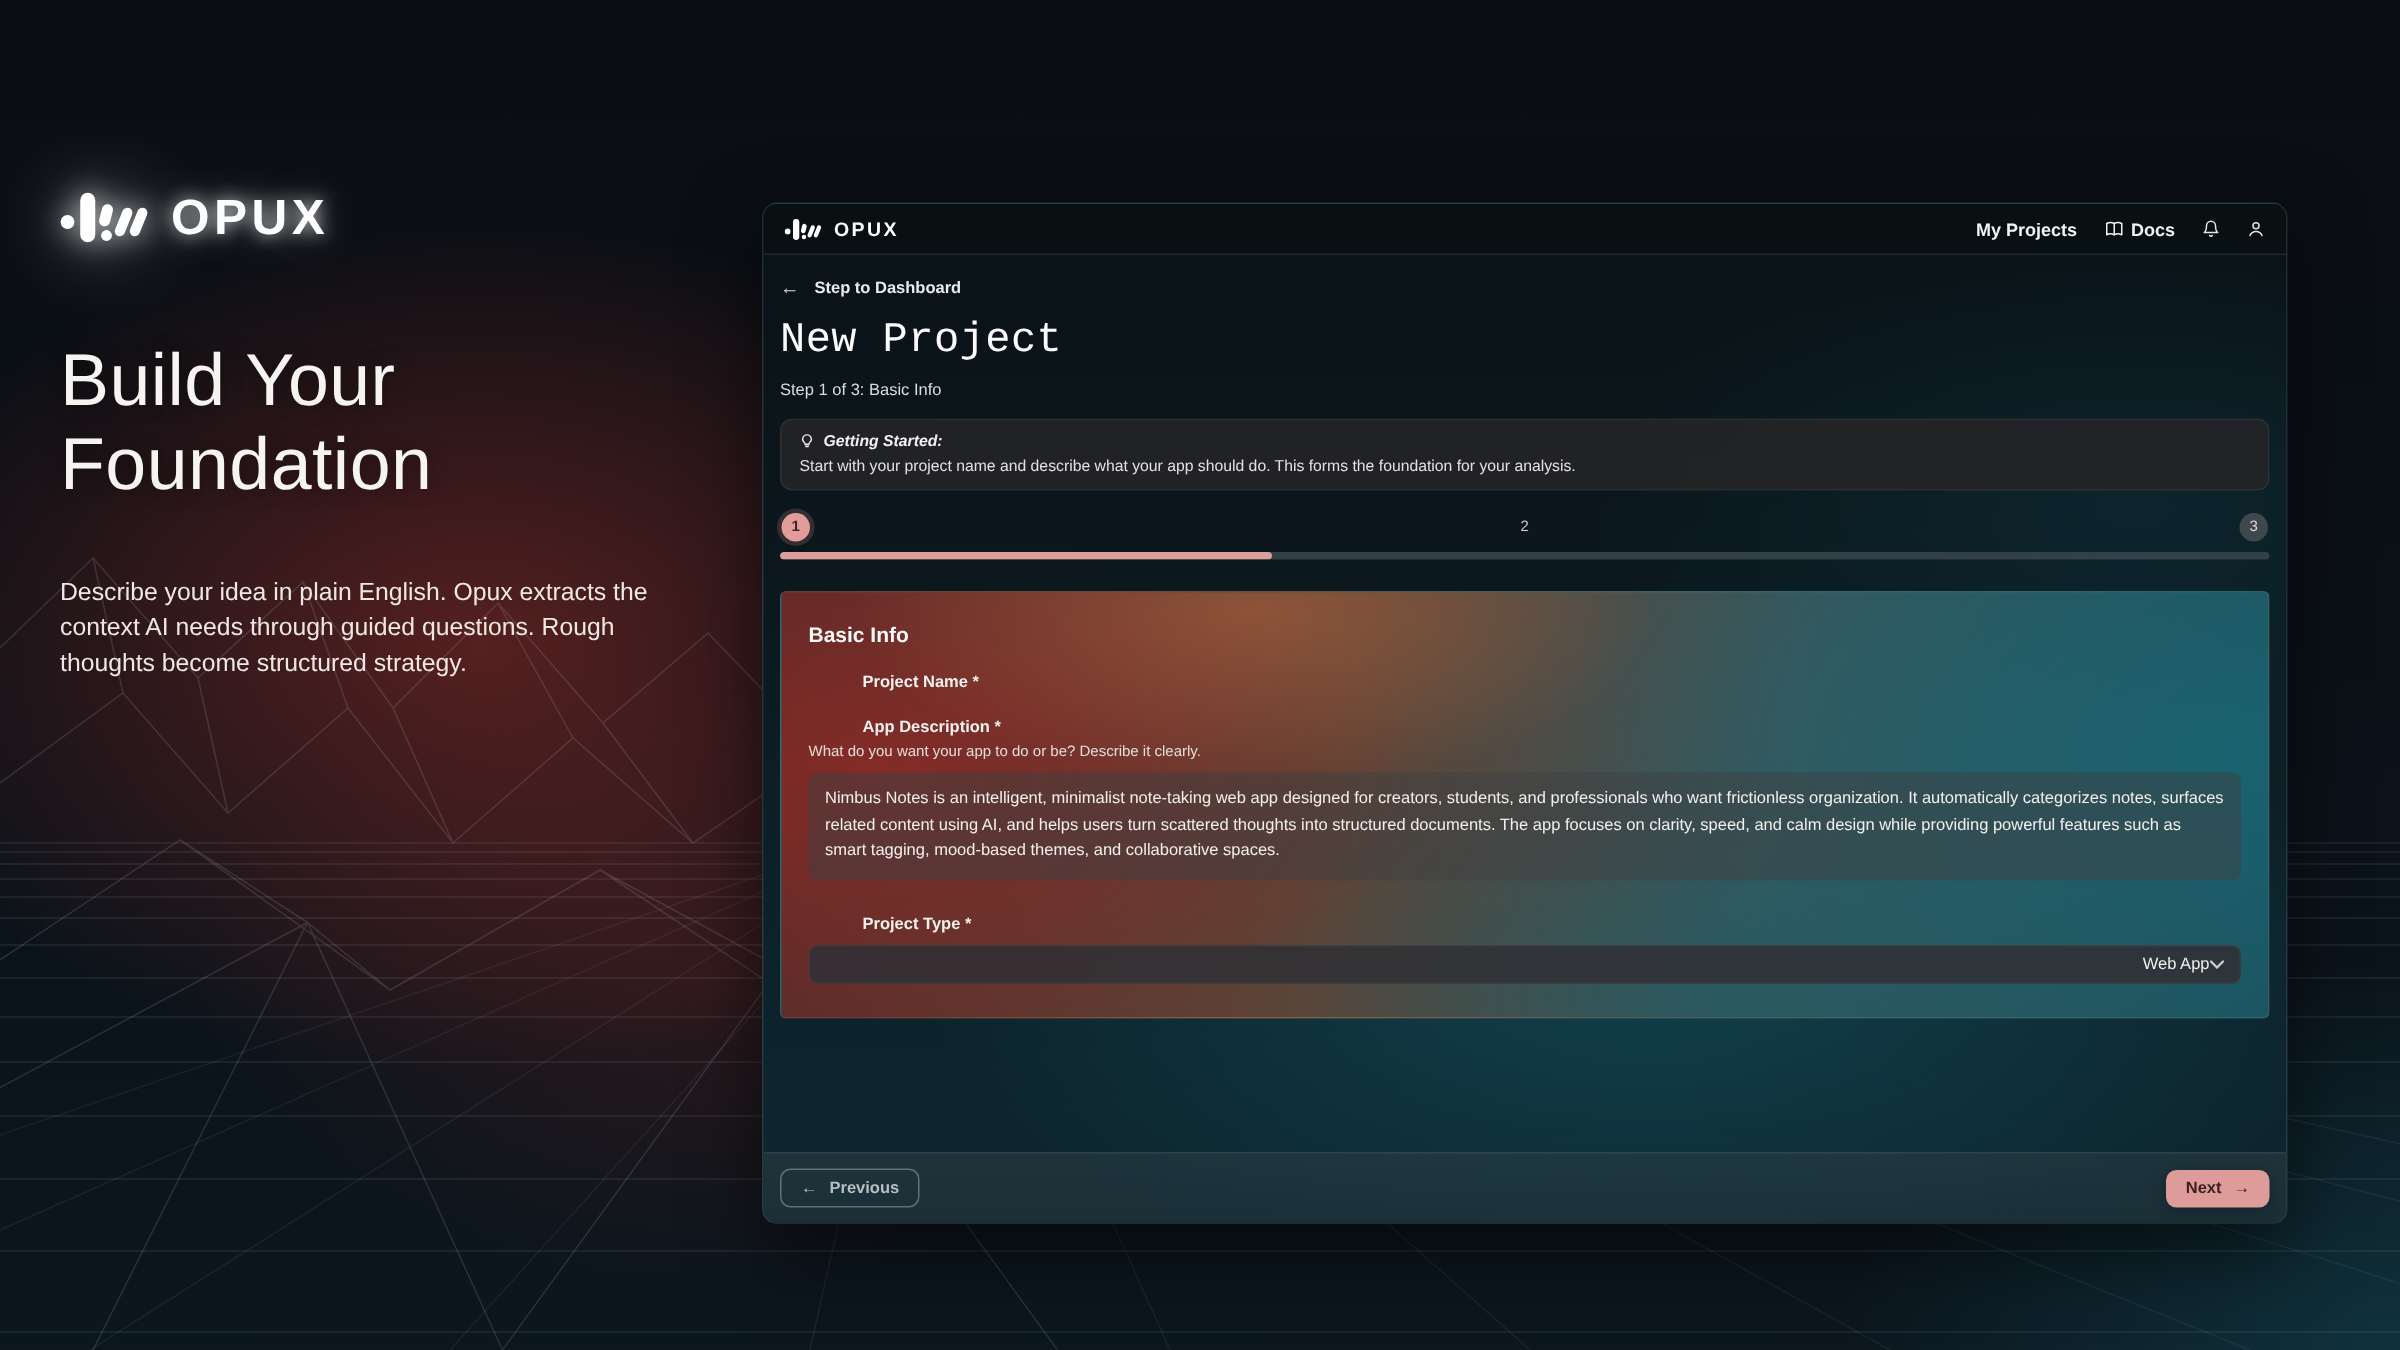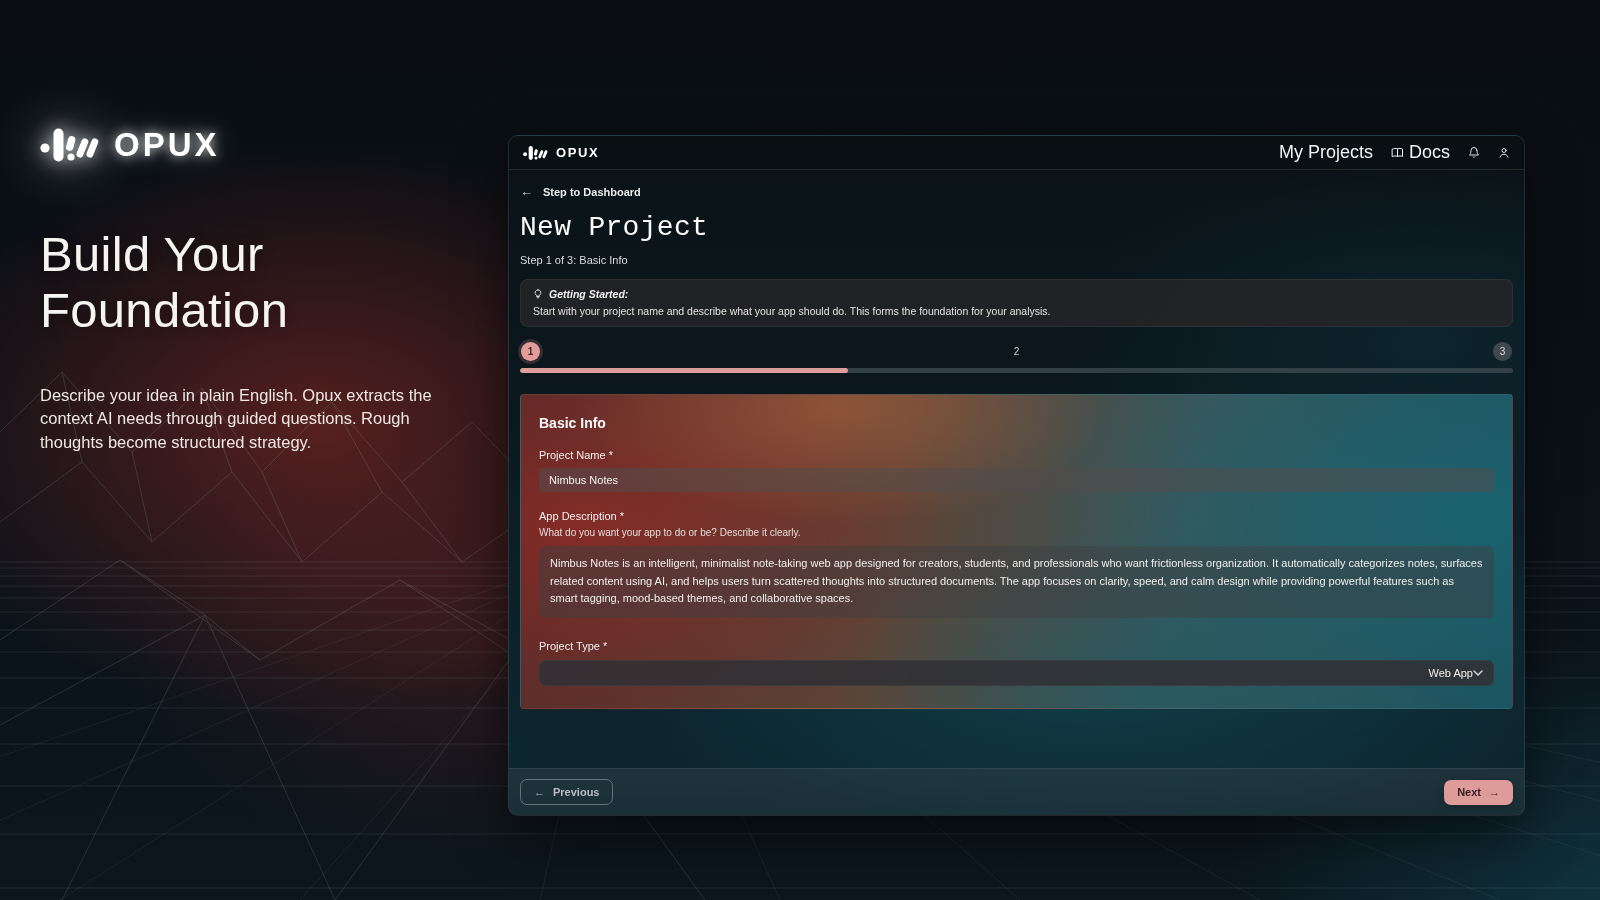--- a/index.html
+++ b/index.html
@@ -43,21 +43,21 @@
     box-shadow:0 18px 50px rgba(0,0,0,0.55);
   }
   .win-header {
     height:34px; display:flex; align-items:center; justify-content:space-between;
     padding:0 14px; border-bottom:1px solid rgba(255,255,255,0.10);
     background:rgba(8,14,17,0.55);
   }
   .win-logo { display:flex; align-items:center; gap:7px; }
   .win-logo-word { font-size:13px; font-weight:800; letter-spacing:1.6px; color:#fff; }
   .nav-right { display:flex; align-items:center; gap:18px; }
-  .nav-link { display:flex; align-items:center; gap:5px; font-size:18px; font-weight:400; color:#f1f3f4; cursor:pointer; }
+  .nav-link { display:flex; align-items:center; gap:5px; font-size:12px; font-weight:700; color:#f1f3f4; cursor:pointer; }
   .nav-icon-btn { display:flex; align-items:center; color:#dfe5e7; cursor:pointer; }
   .win-body { padding:0 11px; position:relative; height:600px; }
   .back-row { display:flex; align-items:center; gap:10px; margin-top:14px; font-size:11px; font-weight:600; color:#e8ecee; cursor:pointer; width:fit-content; }
   .back-arrow { font-size:13px; color:#cfd6d9; }
   .page-title { margin-top:13px; font-size:28px; font-weight:500; letter-spacing:0.3px; color:#fafafa;font-family:Liberation Mono, monospace; }
   .step-text { margin-top:11px; font-size:11px; color:#d8dee0; }
   .tip-box {
     margin-top:13px; border-radius:8px; padding:8px 12px 9px;
     background:rgba(36,36,38,0.92); border:1px solid rgba(255,255,255,0.06);
   }
@@ -75,21 +75,21 @@
     margin-top:21px; border-radius:4px; padding:20px 18px 22px;
     border:1px solid rgba(255,255,255,0.07);
     background:
       radial-gradient(430px 190px at 32% 4%, rgba(196,110,64,0.45), transparent 62%),
       radial-gradient(560px 300px at 6% 42%, rgba(142,42,38,0.80), transparent 66%),
       radial-gradient(640px 320px at 97% 38%, rgba(24,104,118,0.72), transparent 70%),
       radial-gradient(430px 230px at 62% 95%, rgba(28,92,102,0.55), transparent 72%),
       linear-gradient(100deg, #572a28 0%, #5d4436 38%, #39565a 66%, #1b525e 100%);
   }
   .card-title { font-size:14px; font-weight:700; color:#fbfafa; }
-  .field-label { margin-top:18px; font-size:11px; font-weight:400; color:#f4f0ee; }
+  .field-label { margin-top:18px; font-size:11px; font-weight:700; color:#f4f0ee;margin-left:36px; }
   .field-help { margin-top:5px; font-size:10px; color:#e3ddd8; }
   .text-input {
     margin-top:7px; width:100%; height:24px; border:none; outline:none; border-radius:4px;
     background:rgba(82,76,76,0.55); color:#f6f3f1; font-size:11px; padding:0 10px;
     font-family:"Liberation Sans", sans-serif;
   }
   .textarea {
     margin-top:8px; width:100%; height:72px; border:none; outline:none; border-radius:6px; resize:none;
     background:rgba(62,62,64,0.48); color:#f2efec; font-size:11px; line-height:1.6; padding:9px 11px;
     font-family:"Liberation Sans", sans-serif;
@@ -245,21 +245,20 @@
       <div class="step-dot idle">3</div>
     </div>
     <div class="progress-track">
       <div class="progress-fill" style="width: 33%;"></div>
     </div>
 
     <div class="card">
       <div class="card-title">Basic Info</div>
 
       <div class="field-label">Project Name *</div>
-      <input class="text-input" type="text" value="Nimbus Notes" style="">
 
       <div class="field-label">App Description *</div>
       <div class="field-help">What do you want your app to do or be? Describe it clearly.</div>
       <textarea class="textarea" style="">Nimbus Notes is an intelligent, minimalist note-taking web app designed for creators, students, and professionals who want frictionless organization. It automatically categorizes notes, surfaces related content using AI, and helps users turn scattered thoughts into structured documents. The app focuses on clarity, speed, and calm design while providing powerful features such as smart tagging, mood-based themes, and collaborative spaces.</textarea>
 
       <div class="field-label">Project Type *</div>
       <div class="select-box">
         <span class="select-value">Web App</span>
         <svg width="10" height="6" viewBox="0 0 10 6" fill="none" stroke="#cfcfcf" stroke-width="1.5" stroke-linecap="round">
           <path d="M1 1l4 4 4-4"></path>

